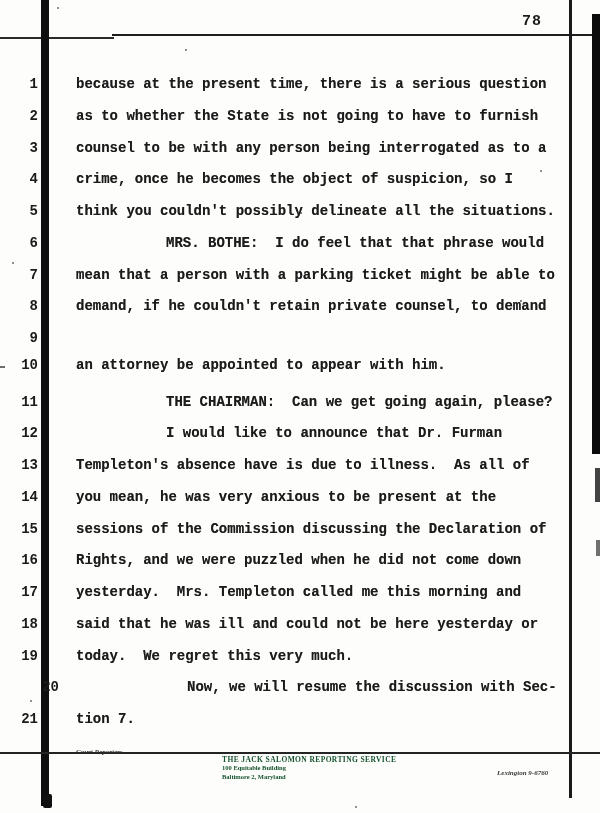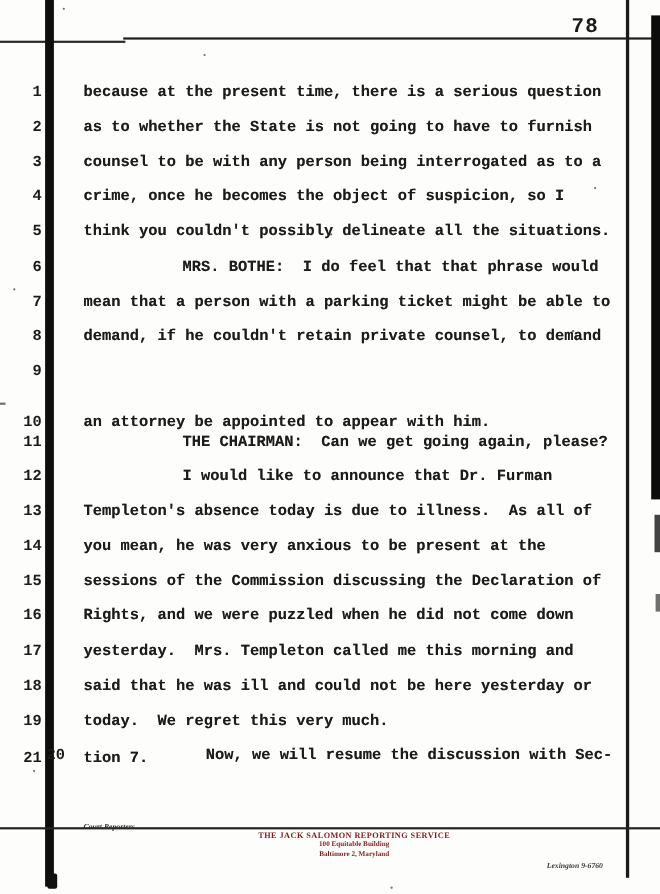--- a/index.html
+++ b/index.html
@@ -14,40 +14,40 @@
   .rule-top-left{position:absolute;left:0;top:37px;width:114px;height:2px;background:#2a2a2a;}
   .bar-left{position:absolute;left:41px;top:0;width:8px;height:806px;background:#0e0e0e;}
   .bar-left-blob{position:absolute;left:43px;top:794px;width:9px;height:14px;background:#111;border-radius:2px;}
   .line-right{position:absolute;left:569px;top:0;width:2.5px;height:798px;background:#1a1a1a;}
   .band-right{position:absolute;left:592px;top:14px;width:8px;height:440px;background:#0c0c0c;}
   .band-right-m1{position:absolute;left:595px;top:468px;width:5px;height:34px;background:#222;opacity:.85;}
   .band-right-m2{position:absolute;left:596px;top:540px;width:4px;height:16px;background:#333;opacity:.7;}
   .rule-footer{position:absolute;left:0;top:752px;width:600px;height:1.6px;background:#242424;}
   
   .pageno{position:absolute;left:512px;top:13px;width:40px;text-align:center;
-    font-size:19px;font-weight:700;letter-spacing:1px;}
+    font-size:15px;font-weight:700;letter-spacing:1px;}
   
   .row{position:absolute;left:0;width:600px;height:20px;}
   .lnum{position:absolute;left:6px;width:32px;text-align:right;
     font-size:14px;font-weight:700;line-height:20px;}
   .ltext{position:absolute;left:76px;width:500px;font-size:14px;font-weight:700;
     line-height:20px;white-space:pre;letter-spacing:0;
     text-shadow:0 0 .4px rgba(20,20,20,.55);}
   .ltext.indent{left:166px;width:410px;}
   
-  .footer-center{position:absolute;left:222px;top:755px;width:200px;text-align:center;
-    font-family:"Liberation Serif","DejaVu Serif",serif;color:#7f1d1d;}
+  .footer-center{position:absolute;left:222px;top:755px;width:200px;text-align:left;
+    font-family:"Liberation Serif","DejaVu Serif",serif;color:#14532d;}
   .footer-firm{font-size:7.5px;font-weight:700;letter-spacing:.4px;line-height:9px;}
   .footer-addr{font-size:6.5px;font-weight:600;line-height:8.5px;}
   .footer-left{position:absolute;left:76px;top:748px;
     font-family:"Liberation Serif","DejaVu Serif",serif;
     font-size:7px;font-style:italic;font-weight:700;color:#2e2e2e;}
   .footer-right{position:absolute;left:497px;top:769px;
     font-family:"Liberation Serif","DejaVu Serif",serif;
-    font-size:7px;font-style:italic;font-weight:700;color:#3a3a3a;margin-top:14px;}
+    font-size:7px;font-style:italic;font-weight:700;color:#3a3a3a;}
   
   .speck{position:absolute;background:#4a4a4a;border-radius:50%;opacity:.8;}
 </style>
 </head>
 <body>
 
 <div class="page">
 
   <div class="rule-top-main"></div>
   <div class="rule-top-left"></div>
@@ -90,35 +90,35 @@
         <div class="lnum">7</div>
         <div class="ltext">mean that a person with a parking ticket might be able to</div>
       </div>
       <div class="row" style="top: 296.25px;">
         <div class="lnum">8</div>
         <div class="ltext">demand, if he couldn't retain private counsel, to demand</div>
       </div>
       <div class="row" style="top: 328px;">
         <div class="lnum">9</div>
       </div>
-      <div class="row" style="top: 374px;">
+      <div class="row" style="top: 355px;">
         <div class="lnum">10</div>
         <div class="ltext">an attorney be appointed to appear with him.</div>
       </div>
       <div class="row" style="top: 391.5px;">
         <div class="lnum">11</div>
         <div class="ltext indent">THE CHAIRMAN:  Can we get going again, please?</div>
       </div>
       <div class="row" style="top: 423.25px;">
         <div class="lnum">12</div>
         <div class="ltext indent">I would like to announce that Dr. Furman</div>
       </div>
       <div class="row" style="top: 455px;">
         <div class="lnum">13</div>
-        <div class="ltext">Templeton's absence today is due to illness.  As all of</div>
+        <div class="ltext">Templeton's absence have is due to illness.  As all of</div>
       </div>
       <div class="row" style="top: 486.75px;">
         <div class="lnum">14</div>
         <div class="ltext">you mean, he was very anxious to be present at the</div>
       </div>
       <div class="row" style="top: 518.5px;">
         <div class="lnum">15</div>
         <div class="ltext">sessions of the Commission discussing the Declaration of</div>
       </div>
       <div class="row" style="top: 550.25px;">
@@ -134,21 +134,21 @@
         <div class="ltext">said that he was ill and could not be here yesterday or</div>
       </div>
       <div class="row" style="top: 645.5px;">
         <div class="lnum">19</div>
         <div class="ltext">today.  We regret this very much.</div>
       </div>
       <div class="row" style="top: 677.25px; margin-left: 21px;">
         <div class="lnum">20</div>
         <div class="ltext indent">Now, we will resume the discussion with Sec-</div>
       </div>
-      <div class="row" style="top: 680px;">
+      <div class="row" style="top: 709px;">
         <div class="lnum">21</div>
         <div class="ltext">tion 7.</div>
       </div>
     </div>
 
   <div class="footer-center">
     <div class="footer-firm">THE JACK SALOMON REPORTING SERVICE</div>
     <div class="footer-addr">100 Equitable Building</div>
     <div class="footer-addr">Baltimore 2, Maryland</div>
   </div>

